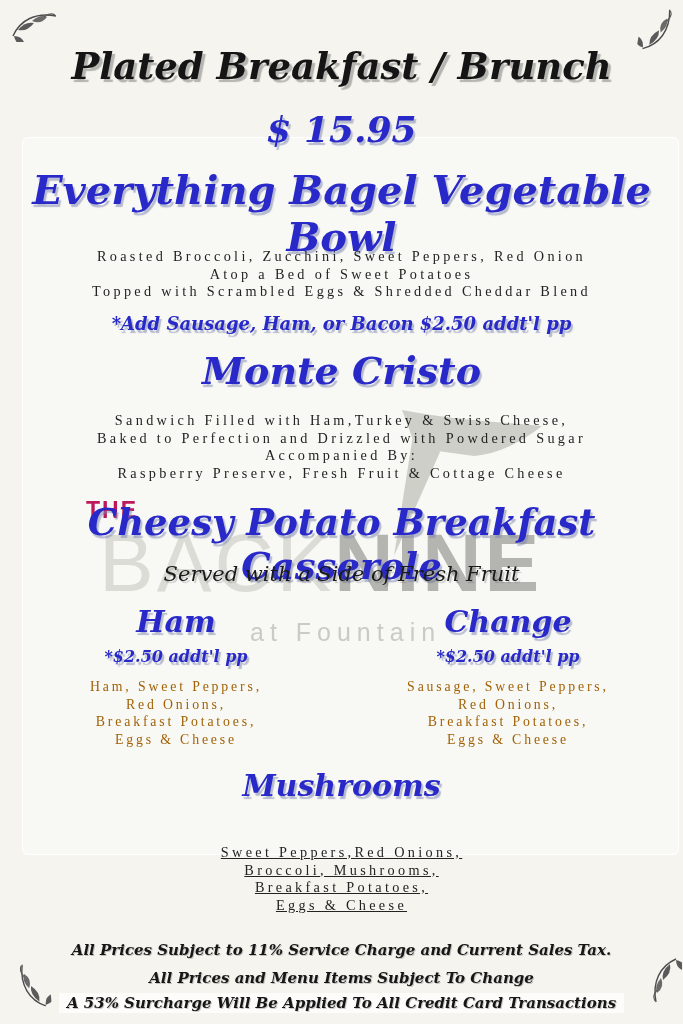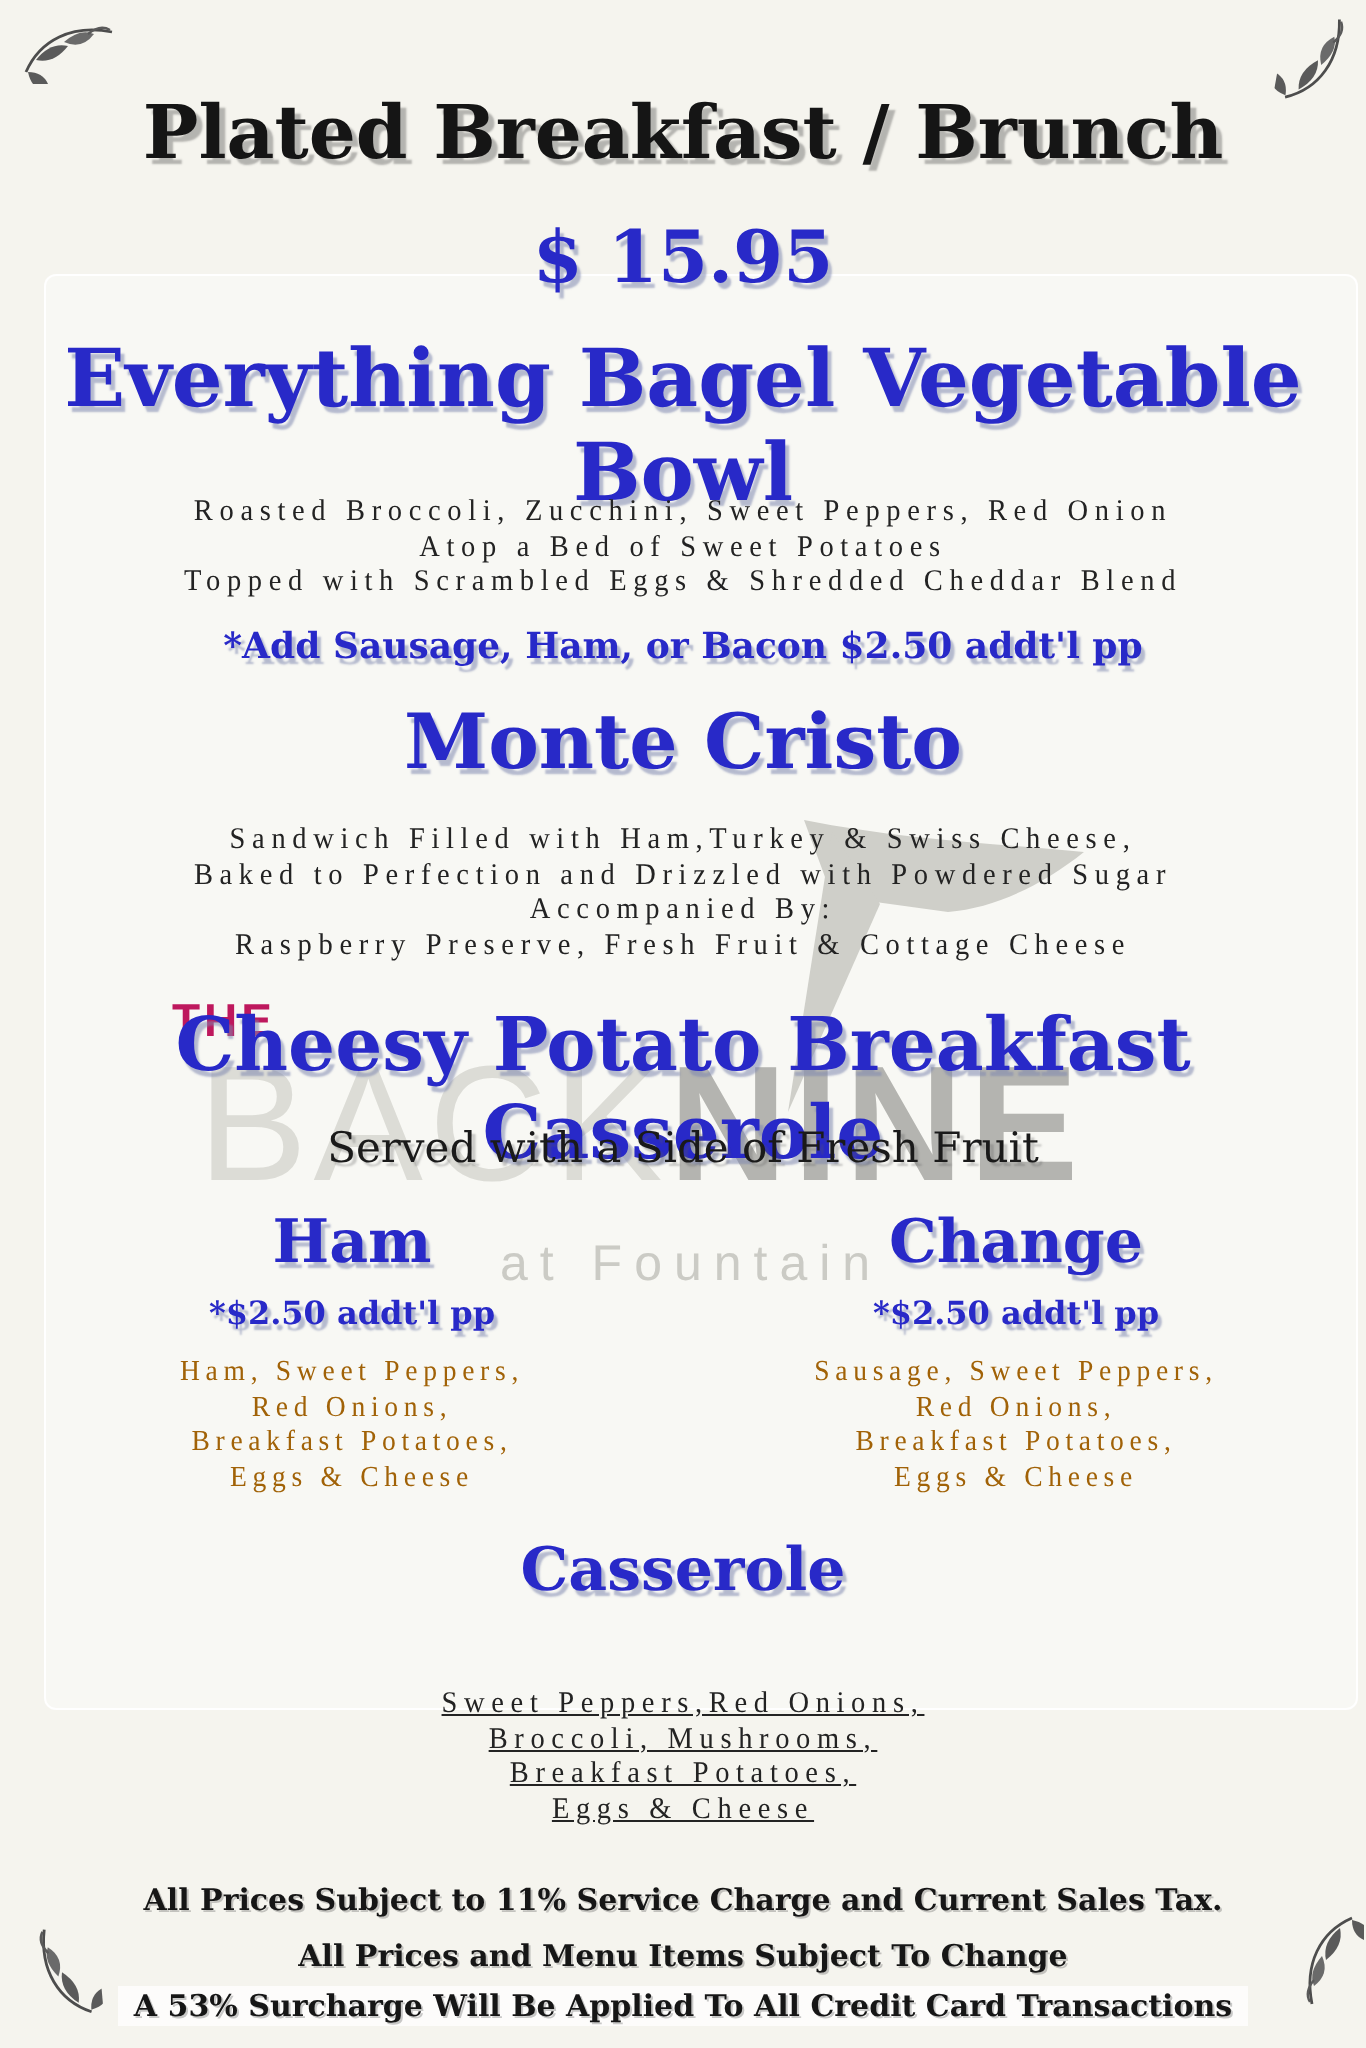--- a/index.html
+++ b/index.html
@@ -33,21 +33,21 @@
   }
   .wm-back{color:#dcdcd6;font-weight:400;}
   .wm-nine{color:#b4b4b0;font-weight:bold;}
   .wm-tag{
     position:absolute;left:250px;top:618px;
     font-family:"Liberation Sans",sans-serif;font-size:25px;letter-spacing:6px;
     color:#cbcbc5;
   }
   .wm-flag{position:absolute;left:382px;top:406px;}
   
-  .script{font-family:"DejaVu Serif",serif;}
+  .script{font-family:"DejaVu Serif",serif;font-style:italic;}
   .blue{color:#2829c8;text-shadow:2px 3px 1px rgba(125,135,175,0.55);}
   .blackscript{color:#151515;text-shadow:3px 3px 1px rgba(60,60,60,0.35);}
   .center{position:absolute;left:0;width:683px;text-align:center;z-index:3;}
   .page-title{top:44px;font-size:37px;font-weight:bold;}
   .price{top:108px;font-size:36px;font-weight:bold;}
   .h-item{font-weight:bold;}
   .h1{top:166px;font-size:40px;}
   .h2{top:348px;font-size:38px;}
   .h3{top:500px;font-size:37px;}
   .sub3{top:562px;font-size:21px;color:#1a1a1a;text-shadow:2px 2px 1px rgba(90,90,90,0.3);}
@@ -168,21 +168,21 @@
     <div class="script blue v-title">Change</div>
     <div class="script blue v-note">*$2.50 addt'l pp</div>
     <div class="v-desc desc">
       <div class="dline">Sausage, Sweet Peppers,</div>
       <div class="dline">Red Onions,</div>
       <div class="dline">Breakfast Potatoes,</div>
       <div class="dline">Eggs &amp; Cheese</div>
     </div>
   </div>
 
-  <div class="center script blue veg-title">Casserole</div>
+  <div class="center script blue veg-title">Mushrooms</div>
   <div class="center desc dveg">
     <div class="dline">Sweet Peppers,Red Onions,</div>
     <div class="dline">Broccoli, Mushrooms,</div>
     <div class="dline">Breakfast Potatoes,</div>
     <div class="dline">Eggs &amp; Cheese</div>
   </div>
 
   <div class="center script footer-line f1">All Prices Subject to 11% Service Charge and Current Sales Tax.</div>
   <div class="center script footer-line f2">All Prices and Menu Items Subject To Change</div>
   <div class="center script footer-line f3"><span class="band">A 53% Surcharge Will Be Applied To All Credit Card Transactions</span></div>

